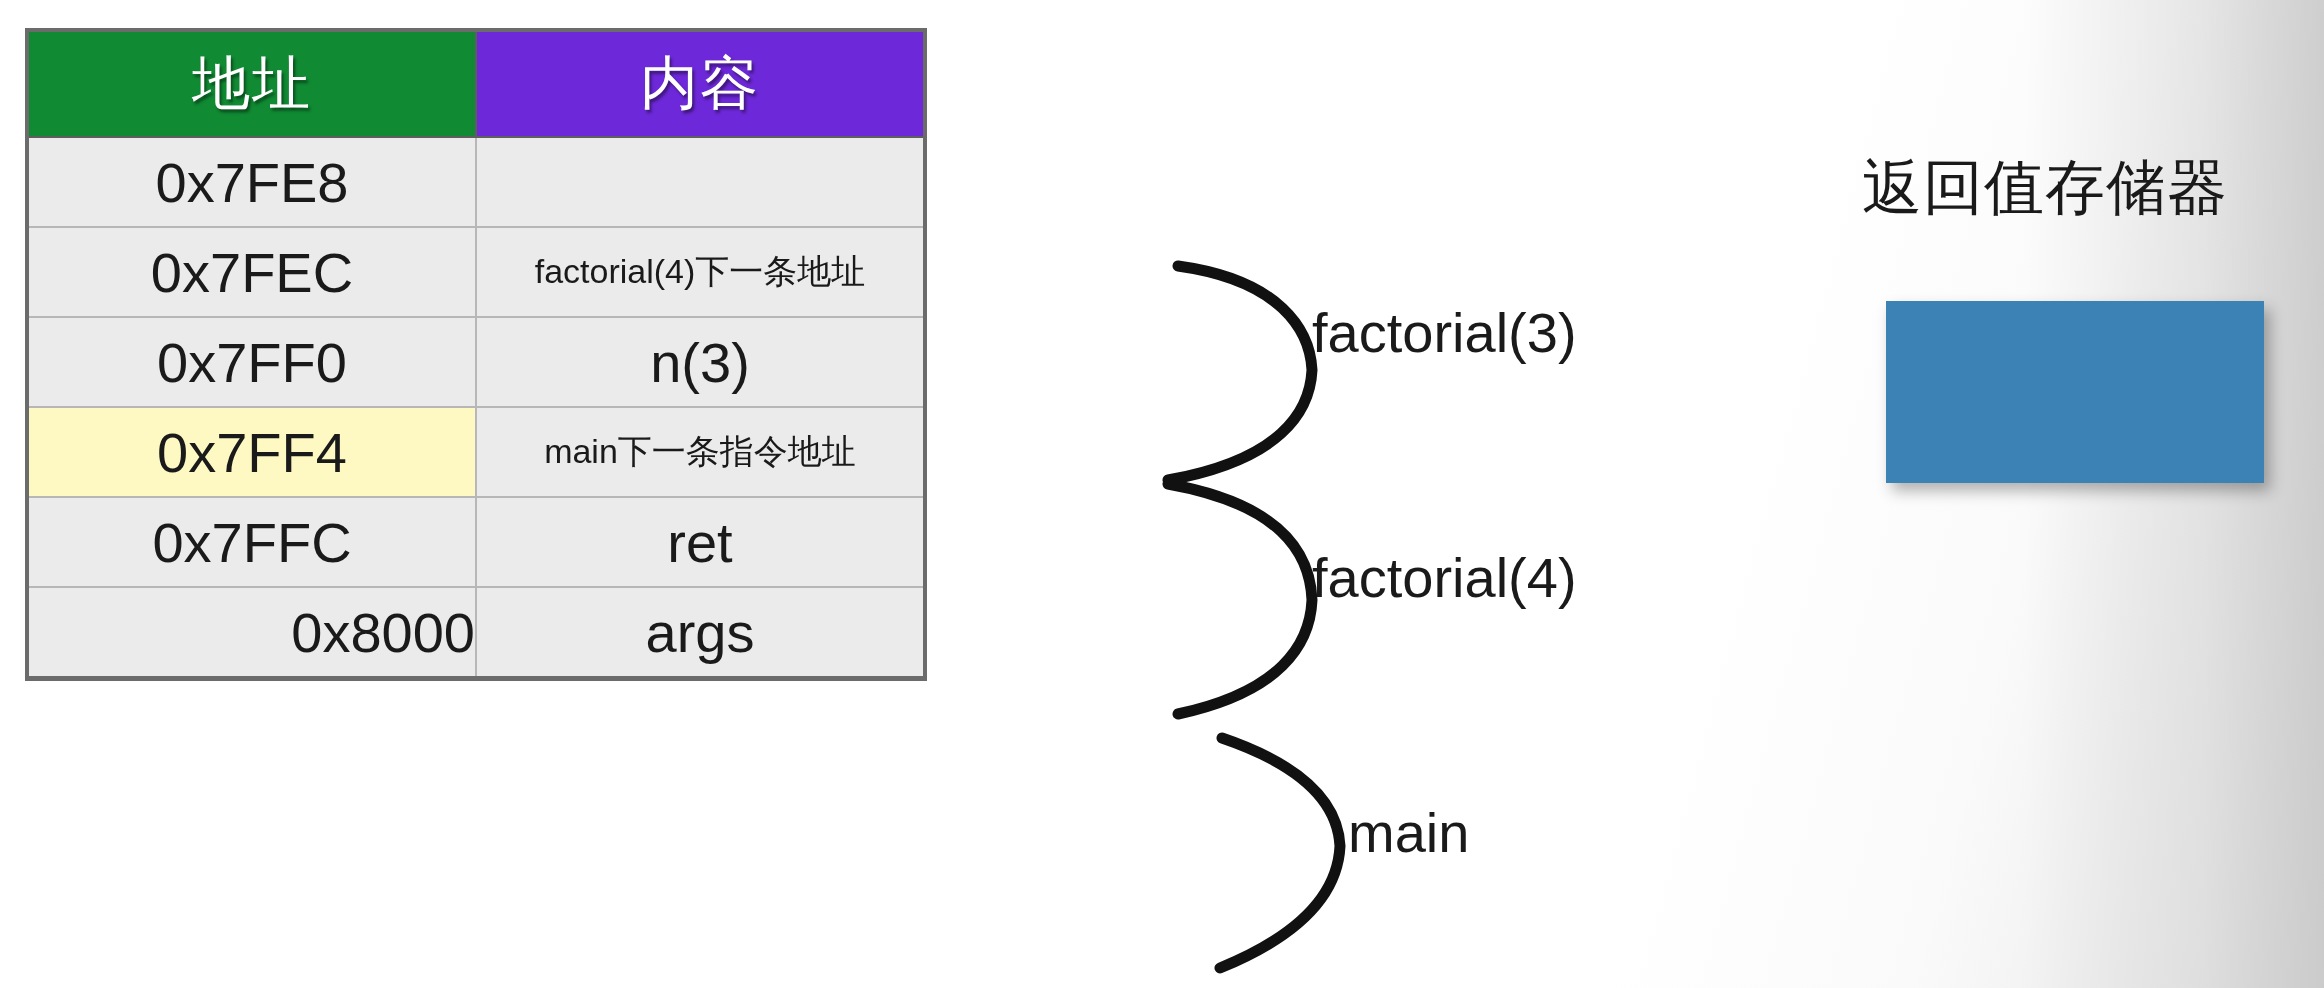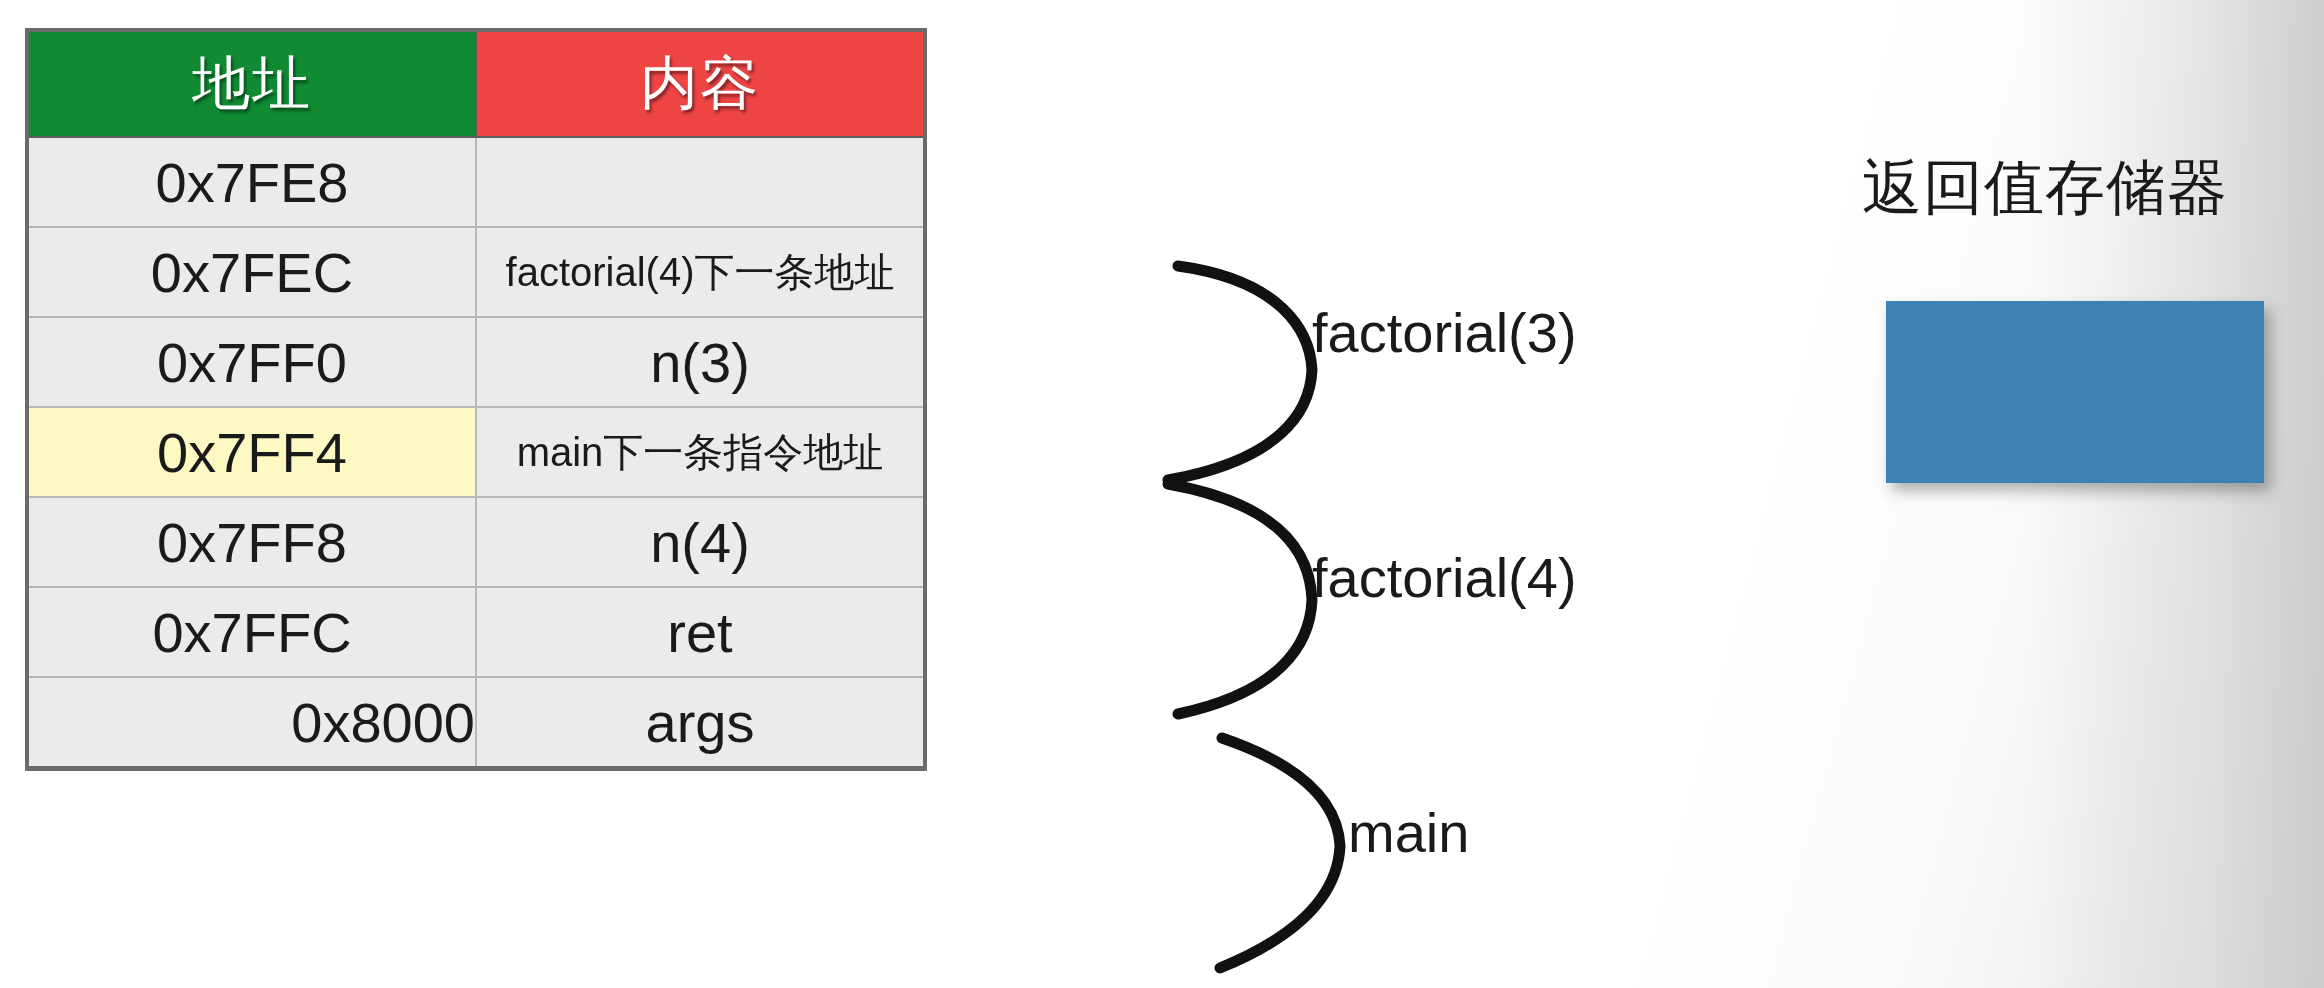--- a/index.html
+++ b/index.html
@@ -55,21 +55,21 @@
     letter-spacing: 2px;
   }
   .stack-table tr.body-row td {
     height: 88px;
     font-size: 56px;
     color: #1a1a1a;
     font-weight: normal;
   }
   .stack-table tr.body-row td.addr-cell { width: 570px; margin-top: 48px; }
   .stack-table tr.body-row td.small-text {
-    font-size: 40px;
+    font-size: 34px;
     letter-spacing: 0px;
   }
   .stack-table tr.body-row:last-child td { border-bottom: 5px solid #6b6b6b; }
   .stack-table tr.header-row th { border-top: 4px solid #6b6b6b; }
   .stack-table tr.header-row th:first-child { border-left: 4px solid #6b6b6b; }
   .stack-table tr.header-row th:last-child { border-right: 4px solid #6b6b6b; }
   .stack-table tr.body-row td:first-child { border-left: 4px solid #6b6b6b; }
   .stack-table tr.body-row td:last-child { border-right: 4px solid #6b6b6b; }
 
   
@@ -115,41 +115,37 @@
 </style>
 </head>
 <body>
 
 <div class="edge-shade"></div>
 
 <table class="stack-table">
   <tbody>
     <tr class="header-row">
       <th style="background: rgb(16, 138, 51); color: rgb(255, 255, 255);">地址</th>
-      <th style="background: #ef4444; color: rgb(255, 255, 255);">内容</th>
+      <th style="background: #6d28d9; color: rgb(255, 255, 255);">内容</th>
     </tr>
     <tr class="body-row">
       <td class="addr-cell" style="background: rgb(235, 235, 235);">0x7FE8</td>
       <td style="background: rgb(235, 235, 235);"></td>
     </tr>
     <tr class="body-row">
       <td class="addr-cell" style="background: rgb(235, 235, 235);">0x7FEC</td>
       <td class="small-text" style="background: rgb(235, 235, 235);">factorial(4)下一条地址</td>
     </tr>
     <tr class="body-row">
       <td class="addr-cell" style="background: rgb(235, 235, 235);">0x7FF0</td>
       <td style="background: rgb(235, 235, 235);">n(3)</td>
     </tr>
     <tr class="body-row">
       <td class="addr-cell" style="background: #fef9c3;">0x7FF4</td>
       <td class="small-text" style="background: rgb(235, 235, 235);">main下一条指令地址</td>
-    </tr>
-    <tr class="body-row">
-      <td class="addr-cell" style="background: rgb(235, 235, 235);">0x7FF8</td>
-      <td style="background: rgb(235, 235, 235);">n(4)</td>
     </tr>
     <tr class="body-row">
       <td class="addr-cell" style="background: rgb(235, 235, 235);">0x7FFC</td>
       <td style="background: rgb(235, 235, 235);">ret</td>
     </tr>
     <tr class="body-row">
       <td class="addr-cell" style="background: rgb(235, 235, 235); text-align: right;">0x8000</td>
       <td style="background: rgb(235, 235, 235);">args</td>
     </tr>
   </tbody>

